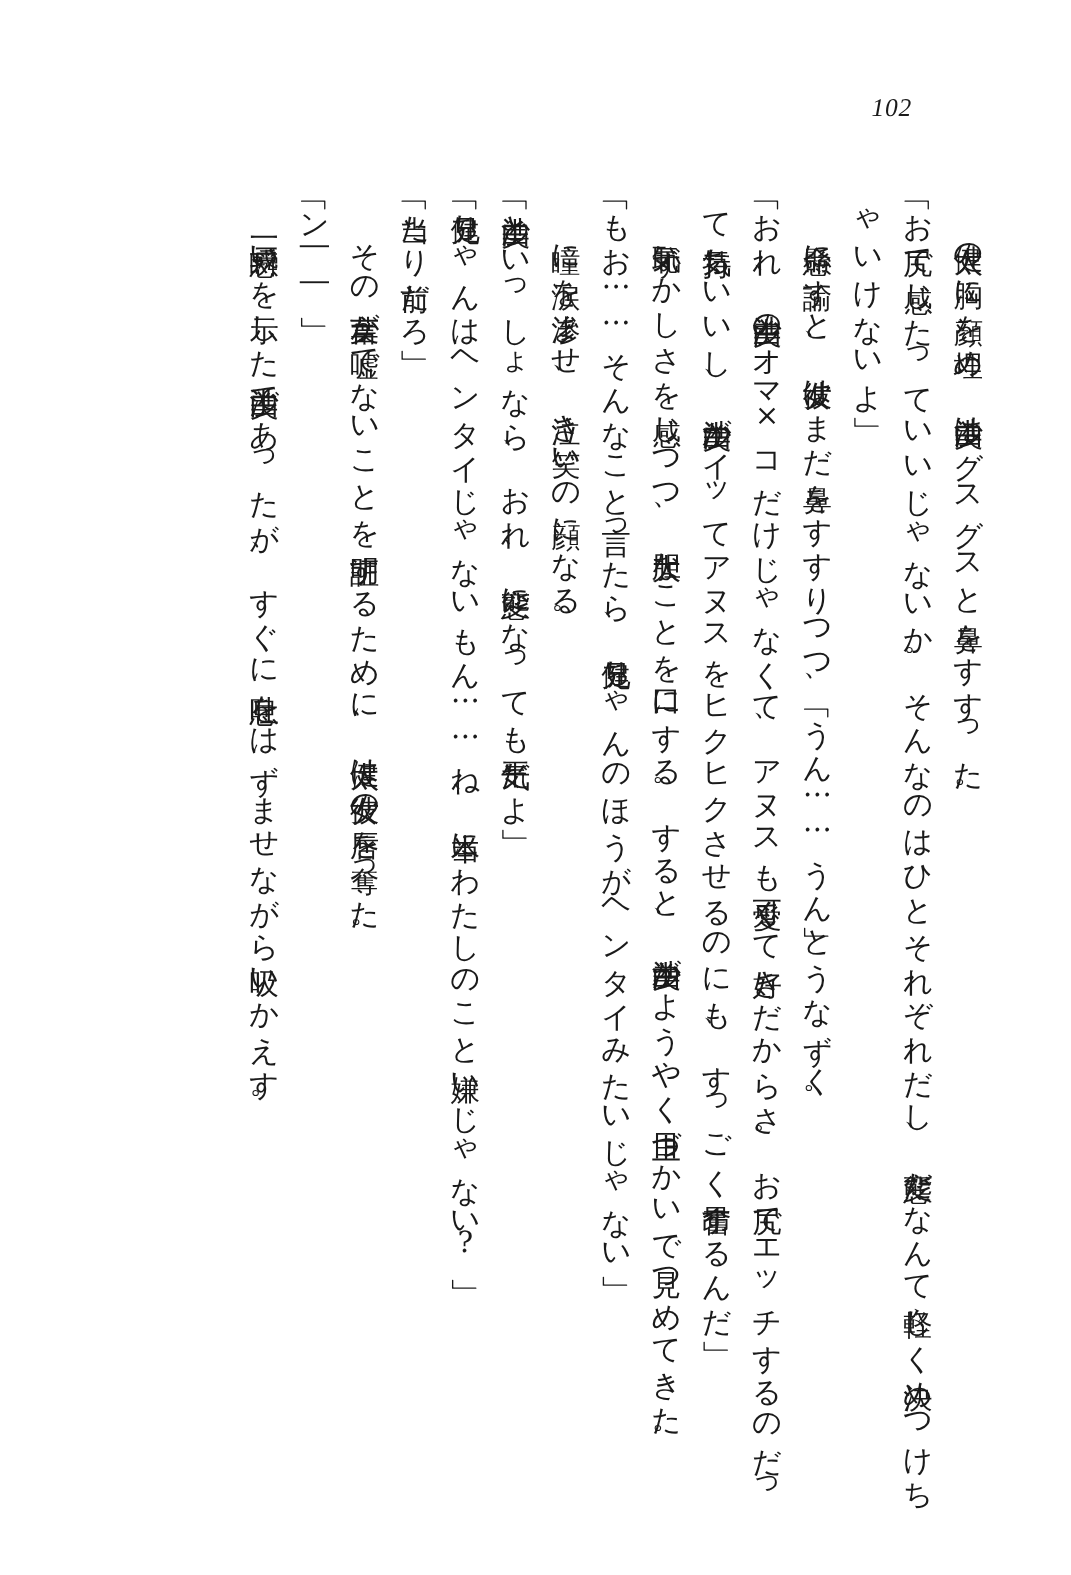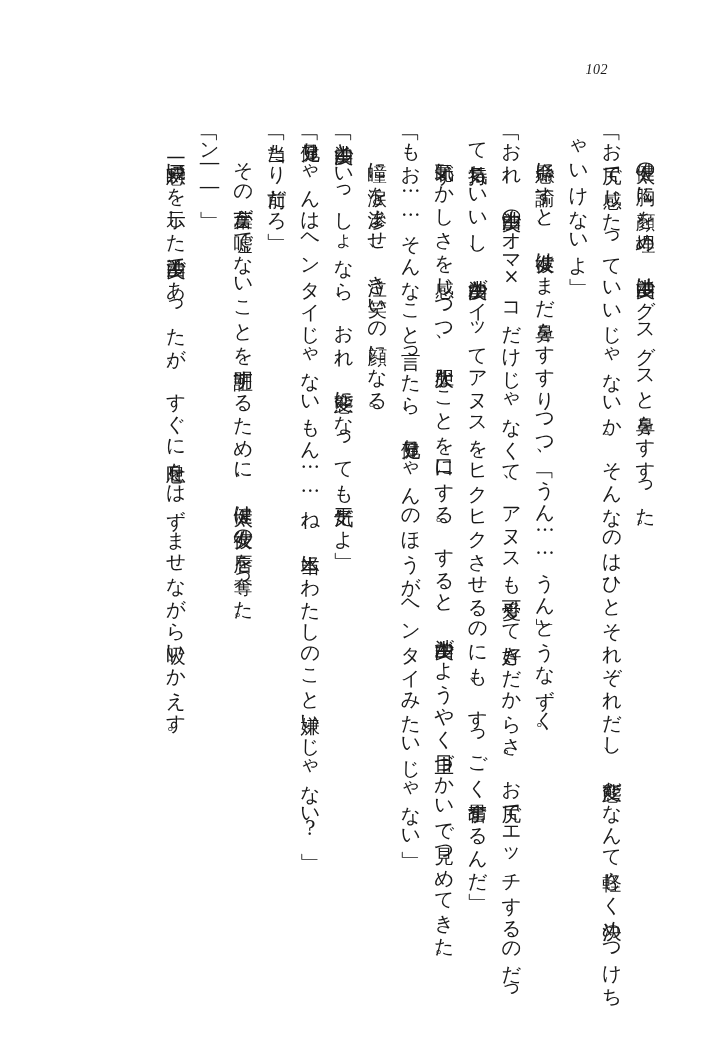--- a/index.html
+++ b/index.html
@@ -13,21 +13,21 @@
     height: 1050px;
     background: #ffffff;
     overflow: hidden;
     font-family: "Liberation Serif", "DejaVu Serif", serif;
     color: #1a1a1a;
   }
   .page-number {
     position: absolute;
     top: 62px;
     right: 106px;
-    font-size: 14px;
+    font-size: 17px;
     font-style: italic;
     font-family: "Liberation Serif", serif;
     color: #1a1a1a;
     letter-spacing: 0.5px;
   }
   .body-text {
     position: absolute;
     top: 128px;
     right: 52px;
     left: 48px;

